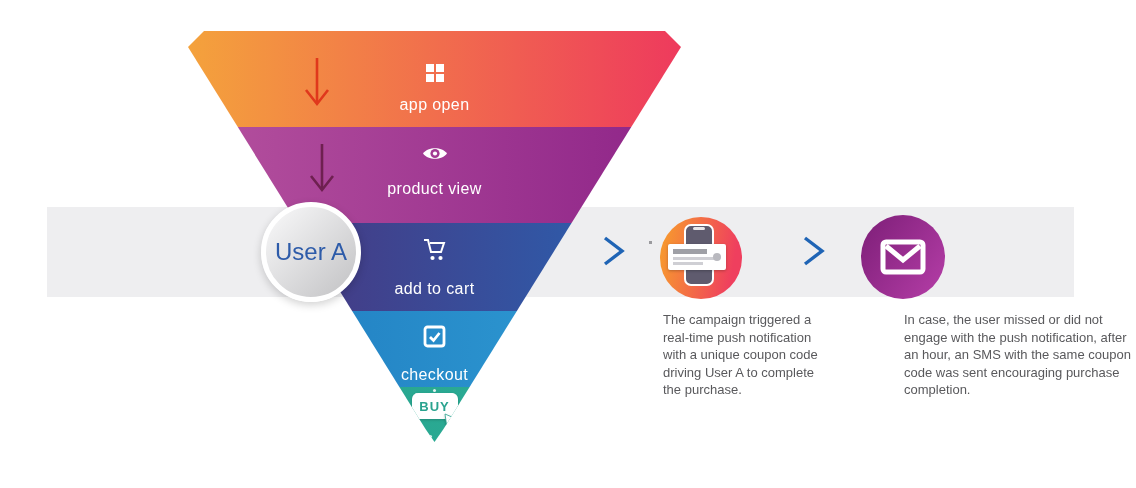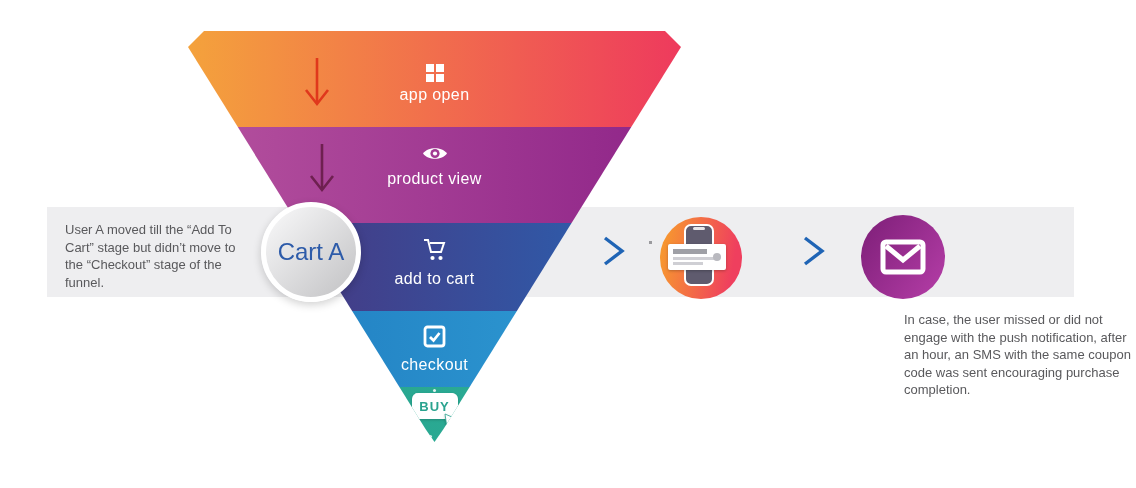--- a/index.html
+++ b/index.html
@@ -23,21 +23,21 @@
     clip-path:polygon(0 16px,16px 0,calc(100% - 16px) 0,100% 16px,
       calc(50% + 9px) calc(100% - 13px),50% 100%,calc(50% - 9px) calc(100% - 13px));
   }
   .band{position:relative;width:100%;}
   .b1{height:96px;} .b2{height:96px;} .b3{height:88px;} .b4{height:76px;} .b5{height:68px;}
   .stage-content{position:absolute;left:0;right:0;text-align:center;color:#fff;}
   .b1 .stage-content{top:27px;}
   .b2 .stage-content{top:18px;}
   .b3 .stage-content{top:15px;}
   .b4 .stage-content{top:14px;}
-  .stage-label{font-size:16px;font-weight:500;letter-spacing:.4px;margin-top:4px;}
+  .stage-label{font-size:16px;font-weight:500;letter-spacing:.4px;margin-top:14px;}
   .down-arrow{position:absolute;}
   .b1 .down-arrow{left:115px;top:25px;}
   .b2 .down-arrow{left:120px;top:15px;}
 
   
   .grid-icon{display:inline-grid;grid-template-columns:8px 8px;grid-template-rows:8px 8px;gap:2px;}
   .grid-icon span{background:#fff;}
 
   
   .buy-badge{
@@ -164,24 +164,23 @@
       <span class="sparkle" style="left:calc(50% - 20px);top:44px;"></span>
       <span class="sparkle" style="left:calc(50% - 6px);top:48px;"></span>
       <div class="buy-badge">BUY</div>
       <svg class="buy-cursor" width="22" height="22" viewBox="0 0 22 22">
         <path d="M2 1 L17 7.5 L10.5 10 L14.5 17 L10.8 19 L7 12 L4 15 Z" fill="#ffffff" stroke="#2aa38f" stroke-width="0.8"></path>
       </svg>
     </div>
   </div>
 
   <div class="user-circle">
-    <span>Cart A</span>
-  </div>
-
-  <div class="note note-left">User A moved till the “Add To Cart” stage but didn’t move to the “Checkout” stage of the funnel.</div>
+    <span>User A</span>
+  </div>
+
 
   <svg class="flow-arrow a1" viewBox="0 0 52 34">
     <defs>
       <linearGradient id="arrowGrad1" x1="0" y1="0" x2="1" y2="0">
         <stop offset="0" stop-color="#7d2a82"></stop>
           <stop offset="1" stop-color="#1f64b5"></stop>
       </linearGradient>
     </defs>
     <line x1="2" y1="17" x2="40" y2="17" stroke="url(#arrowGrad1)" stroke-width="3.2"></line>
     <polyline points="28,4 45,17 28,30" fill="none" stroke="#1f64b5" stroke-width="3.4"></polyline>
@@ -212,15 +211,16 @@
     <polyline points="28,4 45,17 28,30" fill="none" stroke="#1f64b5" stroke-width="3.4"></polyline>
   </svg>
 
   <div class="sms-circle">
     <svg width="48" height="38" viewBox="0 0 48 38">
       <rect x="4" y="4" width="40" height="30" rx="3" fill="none" stroke="#ffffff" stroke-width="5"></rect>
       <polyline points="7,8 24,22 41,8" fill="none" stroke="#ffffff" stroke-width="5"></polyline>
     </svg>
   </div>
 
+  <div class="note note-push">The campaign triggered a real-time push notification with a unique coupon code driving User A to complete the purchase.</div>
   <div class="note note-sms">In case, the user missed or did not engage with the push notification, after an hour, an SMS with the same coupon code was sent encouraging purchase completion.</div>
 
 </div>
 
 </body></html>

